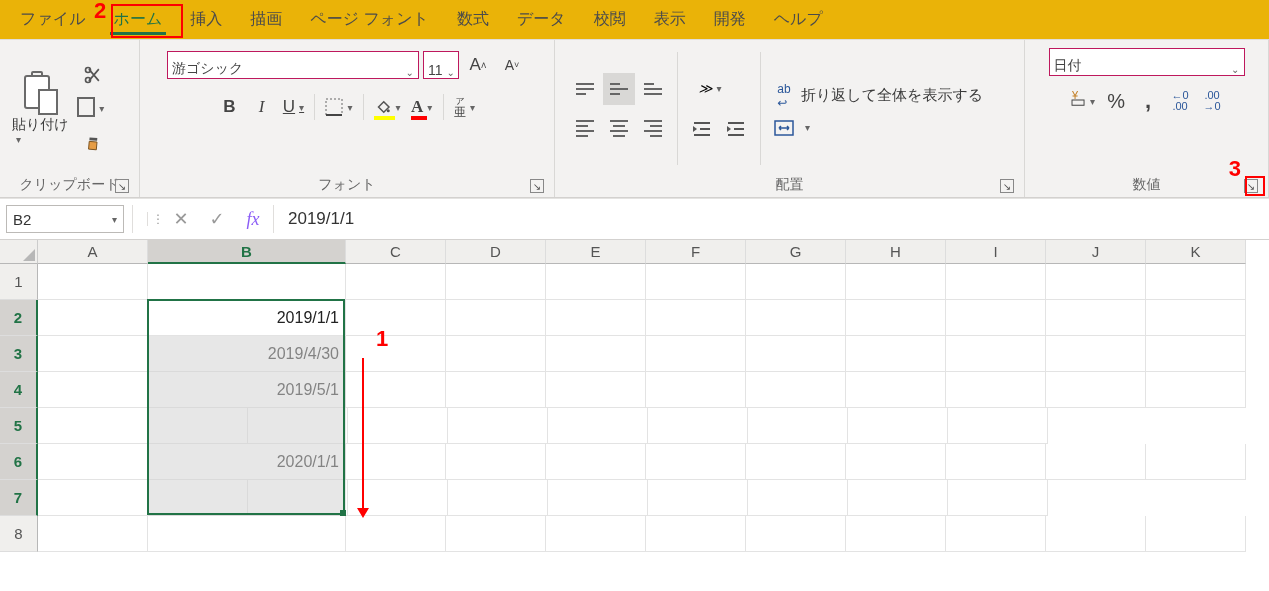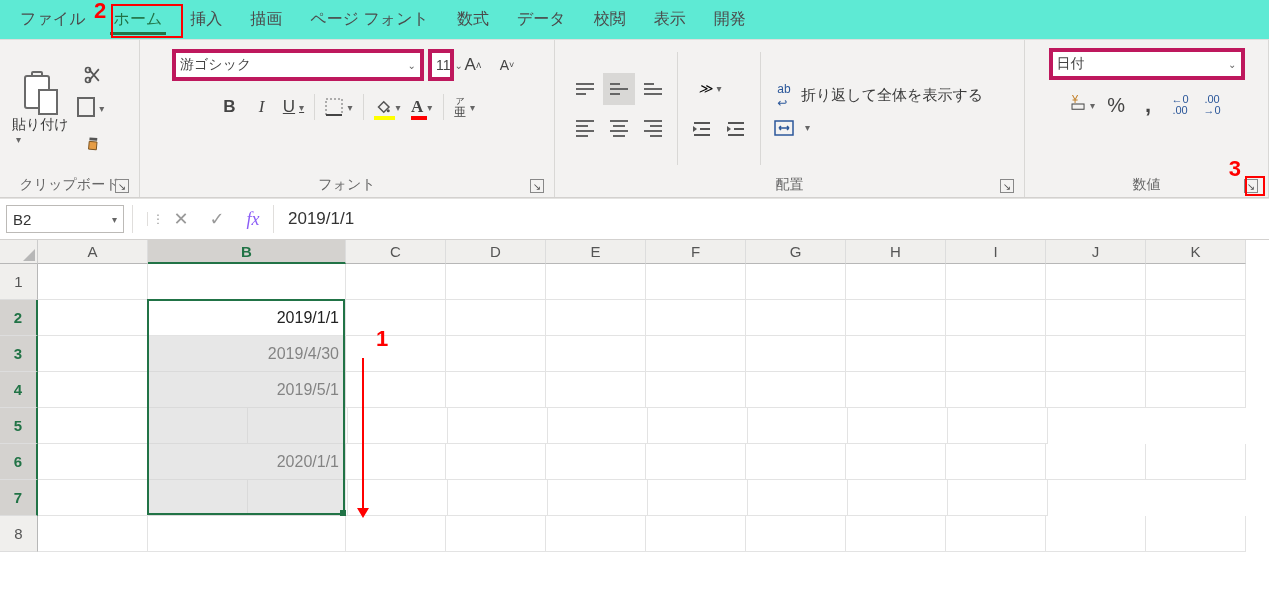--- a/index.html
+++ b/index.html
@@ -9,21 +9,21 @@
     font-family: "Yu Gothic", "Meiryo", sans-serif;
     font-size: 13px;
     color: #333;
     background: #fff;
     overflow: hidden;
     position: relative;
   }
   
   .tabs {
     height: 40px;
-    background: #5eead4;
+    background: #eab308;
     display: flex;
     align-items: center;
     border-bottom: 1px solid #e0dedc;
     padding: 0 6px;
   }
   .tab {
     padding: 0 14px;
     height: 100%;
     display: flex;
     align-items: center;
@@ -112,26 +112,26 @@
     display:flex; align-items:center; justify-content:center;
     font-size:18px; color:#555; cursor:pointer;
   }
   .mini-btn svg { stroke:#555; fill:none; }
   .mini-btn .copy-sq { width:14px;height:16px;border:2px solid #666; position:relative;}
   .mini-btn .copy-sq::before {content:"";position:absolute; left:-6px; top:-6px; width:14px; height:16px; border:2px solid #666; background:#f3f2f1;}
   .brush { transform:rotate(-40deg); }
   
   .ctrl {
     height: 28px;
-    border: 4px solid #be185d;
+    border: 1px solid #be185d;
     background: #fff;
     font-size: 14px;
-    padding: 12px 4px;
+    padding: 0 4px;
     display: inline-flex;
-    align-items: center;
+    align-items: flex-end;
     color:#444;
   }
   .caret { font-size:10px; color:#666; padding-left:4px;}
   button.flat {
     border:none; background:transparent;
     height:34px; min-width:30px;
     display:inline-flex; align-items:center; justify-content:center;
     font-size:17px; font-family:inherit; color:#444; cursor:pointer;
     padding:0 4px;
   }
@@ -241,20 +241,21 @@
   <div class="tab">ファイル</div>
   <div class="tab active">ホーム</div>
   <div class="tab">挿入</div>
   <div class="tab">描画</div>
   <div class="tab">ページ フォント</div>
   <div class="tab">数式</div>
   <div class="tab">データ</div>
   <div class="tab">校閲</div>
   <div class="tab">表示</div>
   <div class="tab">開発</div>
+  <div class="tab">ヘルプ</div>
 </div>
 
 <div class="ribbon">
 
   <div class="group cb" style="width:140px">
     <div class="group-body">
       <div class="paste-main">
         <div class="paste-icon">
           <div class="clipboard-shape"></div>
           <div class="clipboard-clip"></div>
@@ -288,21 +289,21 @@
     </div>
   </div>
 
   <div class="group" style="width:415px">
     <div class="group-body font-body">
       <div class="font-row">
         <div class="ctrl" style="width:252px;justify-content:space-between;">
           <span>游ゴシック</span>
             <span class="caret">⌄</span>
         </div>
-        <div class="ctrl" style="width:26px;justify-content:space-between;">
+        <div class="ctrl" style="width:36px;justify-content:space-between;">
           <span>11</span>
             <span class="caret">⌄</span>
         </div>
         <button class="flat" title="A+">A<sup style="font-size:10px">˄</sup></button>
         <button class="flat" title="A-" style="font-size:14px">A<sup style="font-size:9px">˅</sup></button>
       </div>
       <div class="font-row2">
         <button class="flat" style="font-weight:700">B</button>
         <button class="flat" style="font-style:italic;font-family:serif">I</button>
         <button class="flat" style="text-decoration:underline">U<span class="caret">▾</span></button>

